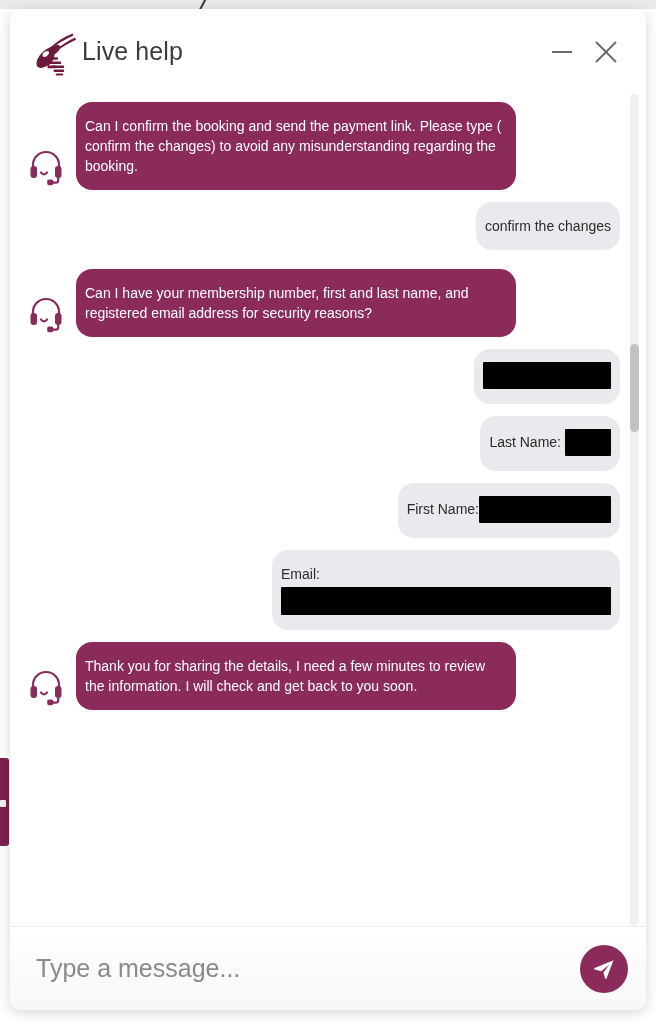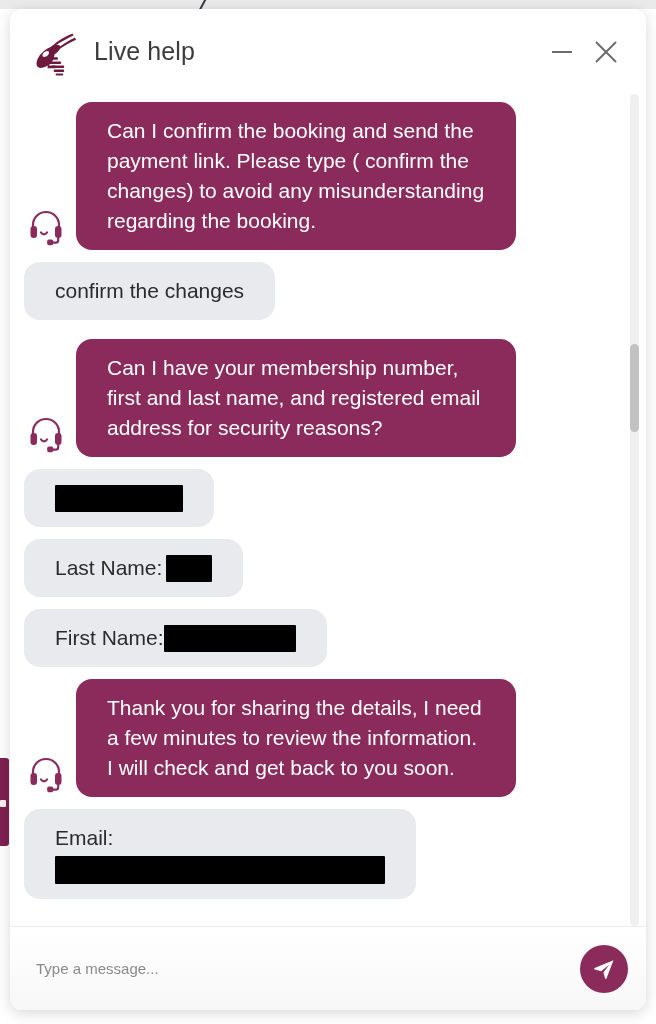--- a/index.html
+++ b/index.html
@@ -99,21 +99,20 @@
   .brand-logo {
     width: 58px;
     height: 58px;
     flex: 0 0 58px;
     display: flex;
     align-items: center;
     justify-content: center;
   }
   .brand-logo svg { display: block; }
   .header-title {
-    margin-left: 12px;
     font-size: 25px;
     color: #3c3c3c;
     font-weight: 400;
     letter-spacing: 0.1px;
     white-space: nowrap;
   }
   .header-spacer { flex: 1 1 auto; }
   .win-btn {
     width: 44px;
     height: 44px;
@@ -138,40 +137,40 @@
     box-sizing: border-box;
     overflow: hidden;
   }
 
   .msg-row {
     display: flex;
     align-items: flex-end;
     margin-bottom: 12px;
   }
   .msg-row.agent { justify-content: flex-start; }
-  .msg-row.user  { }
+  .msg-row.user  { justify-content: flex-end; }
 
   .agent-avatar {
     width: 44px;
     height: 44px;
     flex: 0 0 44px;
     margin-right: 8px;
     margin-bottom: 2px;
     display: flex;
     align-items: flex-end;
     justify-content: center;
   }
   .agent-avatar svg { display: block; }
 
   .bubble {
     max-width: 440px;
     border-radius: 16px;
-    padding: 14px 31px;
+    padding: 14px 9px;
     box-sizing: border-box;
-    font-size: 21px;
+    font-size: 14px;
     line-height: 1.43;
     word-wrap: break-word;
   }
   .bubble.agent {
     background: #8b2b5c;
     color: #ffffff;
     border-bottom-left-radius: 16px;
   }
   .bubble.user {
     background: #e8eaed;
@@ -227,21 +226,21 @@
     align-items: center;
     padding: 0 18px 0 26px;
     box-sizing: border-box;
   }
   .msg-input {
     flex: 1 1 auto;
     border: none;
     outline: none;
     background: transparent;
     font-family: "Liberation Sans", sans-serif;
-    font-size: 15px;
+    font-size: 25px;
     color: #2b2b2b;
     padding: 0;
     height: 34px;
   }
   .msg-input::placeholder { color: #8a8a8a; }
   .send-btn {
     width: 48px;
     height: 48px;
     flex: 0 0 48px;
     border-radius: 50%;
@@ -354,44 +353,44 @@
           <p><span>Last Name:</span><span class="redact" style="width:46px;margin-left:4px"></span></p>
         </div>
       </div>
 
       <div class="msg-row user">
         <div class="bubble user" style="background: rgb(232, 234, 237);">
           <p><span>First Name:</span><span class="redact" style="width:132px"></span></p>
         </div>
       </div>
 
+      <div class="msg-row user">
+        <div class="bubble user" style="background: rgb(232, 234, 237);">
+          <p><span>Email:</span><span class="redact block" style="width:330px"></span></p>
+        </div>
+      </div>
+
       <div class="msg-row agent">
         <div class="agent-avatar">
           <svg width="42" height="42" viewBox="0 0 42 42" aria-hidden="true">
             <g fill="none" stroke="#8b2b5c" stroke-width="2.2">
               <path d="M8 24 V19 C8 11.8 13.8 6 21 6 C28.2 6 34 11.8 34 19 V24"></path>
             </g>
             <rect x="5.5" y="20" width="6.5" height="12" rx="3" fill="#8b2b5c"></rect>
             <rect x="30" y="20" width="6.5" height="12" rx="3" fill="#8b2b5c"></rect>
             <path d="M33.2 32 V34.2 C33.2 35.6 32.1 36.6 30.8 36.6 H27.5" fill="none" stroke="#8b2b5c" stroke-width="2.2"></path>
             <rect x="22.2" y="33.6" width="6" height="5.6" rx="1.6" fill="#8b2b5c"></rect>
             <path d="M16 26.5 C17.6 29 20.4 29 22 26.5" fill="none" stroke="#8b2b5c" stroke-width="2.2" stroke-linecap="round"></path>
           </svg>
         </div>
         <div class="bubble agent" style="background: rgb(139, 43, 92);">
           <p>Thank you for sharing the details, I need a few minutes to review the information. I will check and get back to you soon.</p>
         </div>
       </div>
 
-      <div class="msg-row user">
-        <div class="bubble user" style="background: rgb(232, 234, 237);">
-          <p><span>Email:</span><span class="redact block" style="width:330px"></span></p>
-        </div>
-      </div>
-
     </div>
 
     <div class="scroll-track">
       <div class="scroll-thumb" style="top: 30%; height: 88px;"></div>
     </div>
   </div>
 
   <div class="chat-footer">
     <input class="msg-input" type="text" placeholder="Type a message..." style="">
     <div class="send-btn" style="background: rgb(139, 43, 92);">

